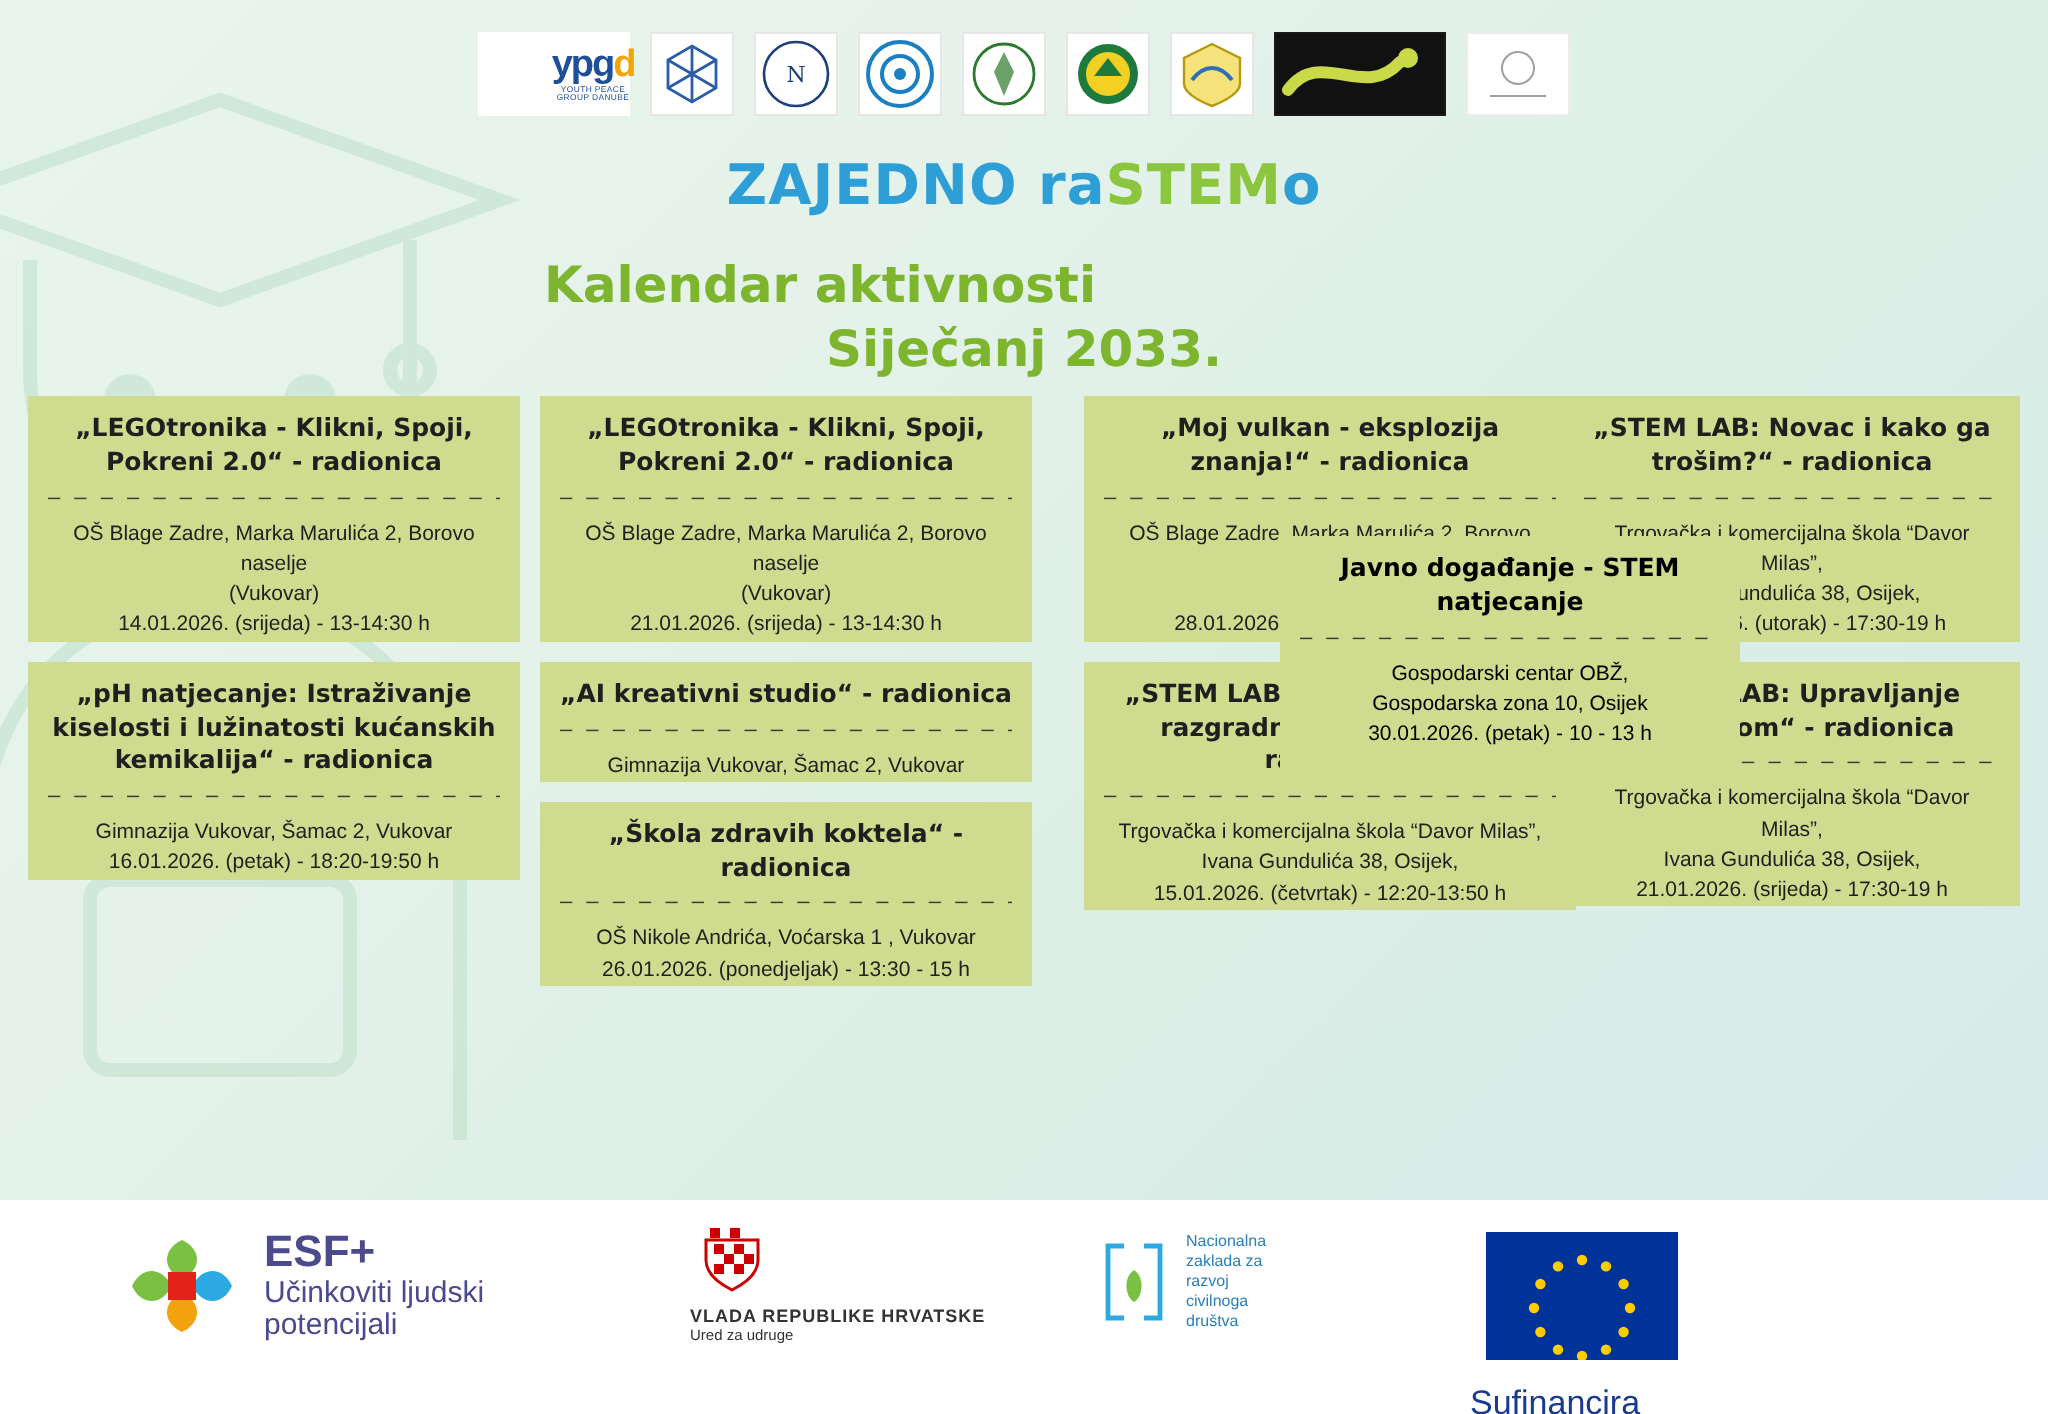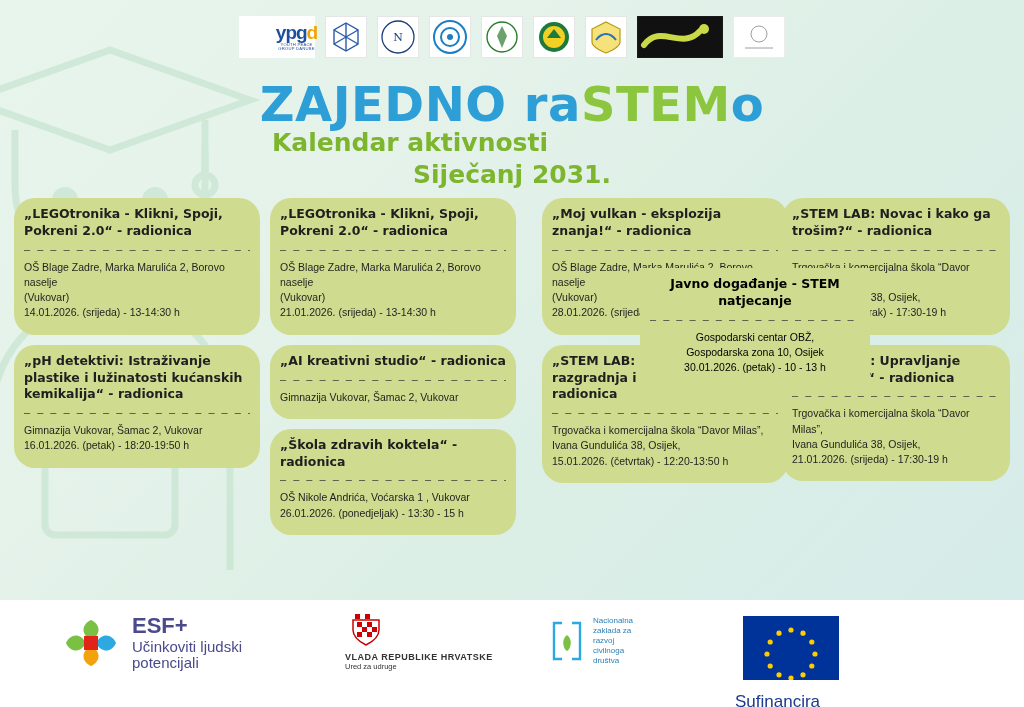--- a/index.html
+++ b/index.html
@@ -38,21 +38,21 @@
   }
   .logo-ypgd .big { color: #1d4f9b; font-weight: bold; font-size: 19px; letter-spacing: -1px; }
   .logo-ypgd .big i { color: #f0a500; font-style: normal; }
   .logo-ypgd .sml { color: #1d4f9b; font-size: 4.2px; letter-spacing: .2px; }
   .logo-box { width: 42px; background: #fff; border: 1px solid #e6e6e6; position: relative; }
   .logo-wide { width: 86px; background: #1a1a1a; }
   .logo-last { width: 52px; background: #fff; border: 1px solid #ececec; font-size: 5px; color: #777;}
 
   .title {
     position: absolute; top: 76px; width: 1024px; text-align: center;
-    font-size: 48px; font-weight: bold; letter-spacing: 0.5px;
+    font-size: 28px; font-weight: bold; letter-spacing: 0.5px;
     font-family: "DejaVu Sans", sans-serif;
   }
   .title .b { color: #2e9fd6; }
   .title .g { color: #8cc63f; }
   .subtitle {
     position: absolute; top: 128px; width: 820px; text-align: center;
     font-size: 25px; font-weight: bold; color: #7db52f;
     font-family: "DejaVu Sans", sans-serif;
   }
   .subtitle2 {
@@ -63,24 +63,24 @@
 
   .grid { position: absolute; top: 198px; left: 14px; width: 996px; }
   .col { position: absolute; top: 0; }
   .c1 { left: 0px;   width: 246px; }
   .c2 { left: 256px; width: 246px; }
   .c3 { left: 512px; width: 246px; margin-left: 16px; }
   .c4 { left: 768px; width: 228px; }
 
   .card {
     background: #cfdc8f;
-    padding: 8px 10px 14px 10px;
+    padding: 8px 10px 0 10px;
     margin-bottom: 10px;
+    text-align: center;
     color: #1f1f1f;
-    border-radius: 21px;
   }
   .card-title {
     font-size: 12.5px; font-weight: bold; line-height: 1.35;
     font-family: "DejaVu Sans", sans-serif;
   }
   .dashes {
     font-size: 11px; letter-spacing: 2px; color: #3a3a3a;
     margin: 4px 0 5px 0; line-height: 1; overflow: hidden; white-space: nowrap;
   }
   .card-line { font-size: 10.5px; line-height: 1.45; }
@@ -191,34 +191,34 @@
             <path d="M10 30 h28"></path>
           </g>
         </svg>
     </div>
   </div>
 
   <div class="title">
     <span class="b">ZAJEDNO ra</span><span class="g">STEM</span><span class="b">o</span>
   </div>
   <div class="subtitle">Kalendar aktivnosti</div>
-  <div class="subtitle2">Siječanj 2031.</div>
+  <div class="subtitle2">Siječanj 2033.</div>
 
   <div class="grid">
 
     <div class="col c1">
       <div class="card">
         <div class="card-title">„LEGOtronika - Klikni, Spoji, Pokreni 2.0“ - radionica</div>
         <div class="dashes">– – – – – – – – – – – – – – – – – – – –</div>
         <div class="card-line">OŠ Blage Zadre, Marka Marulića 2, Borovo naselje</div>
         <div class="card-line">(Vukovar)</div>
         <div class="card-line">14.01.2026.  (srijeda) - 13-14:30 h</div>
       </div>
       <div class="card">
-        <div class="card-title">„pH detektivi: Istraživanje plastike i lužinatosti kućanskih kemikalija“ - radionica</div>
+        <div class="card-title">„pH natjecanje: Istraživanje kiselosti i lužinatosti kućanskih kemikalija“ - radionica</div>
         <div class="dashes">– – – – – – – – – – – – – – – – – – – –</div>
         <div class="card-line">Gimnazija Vukovar, Šamac 2, Vukovar</div>
         <div class="card-line">16.01.2026. (petak) - 18:20-19:50 h</div>
       </div>
     </div>
 
     <div class="col c2">
       <div class="card">
         <div class="card-title">„LEGOtronika - Klikni, Spoji, Pokreni 2.0“ - radionica</div>
         <div class="dashes">– – – – – – – – – – – – – – – – – – – –</div>

